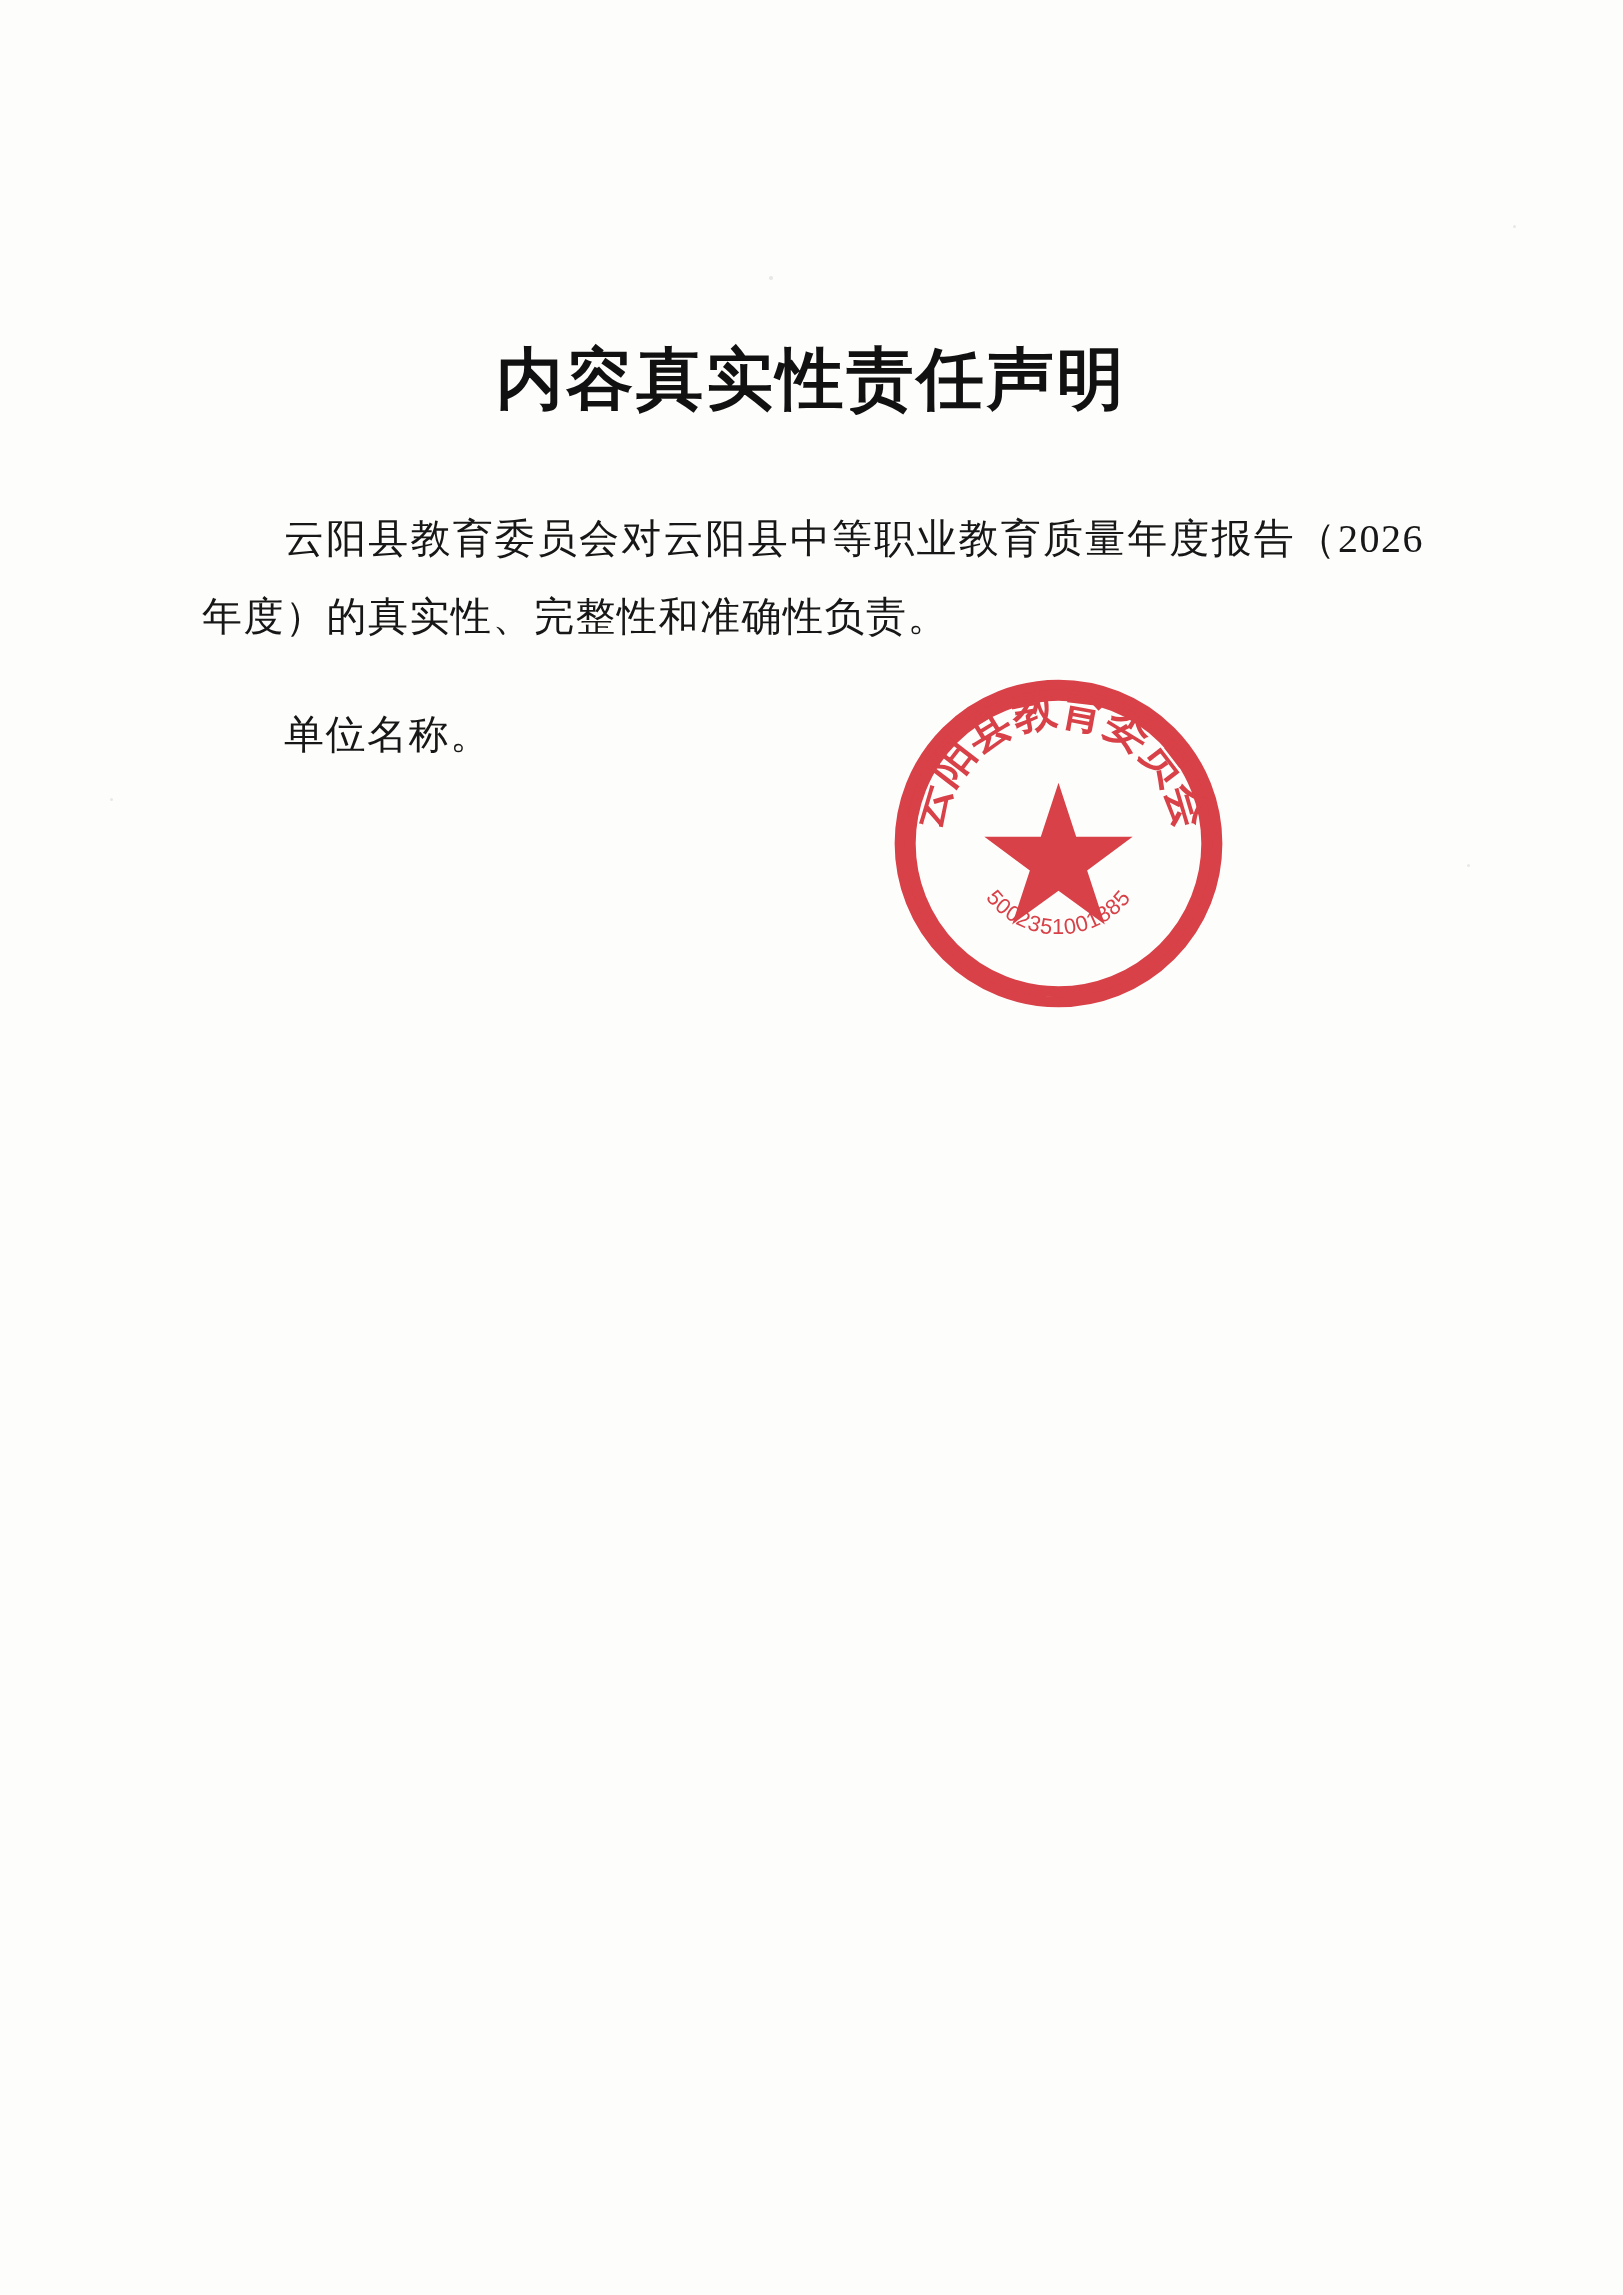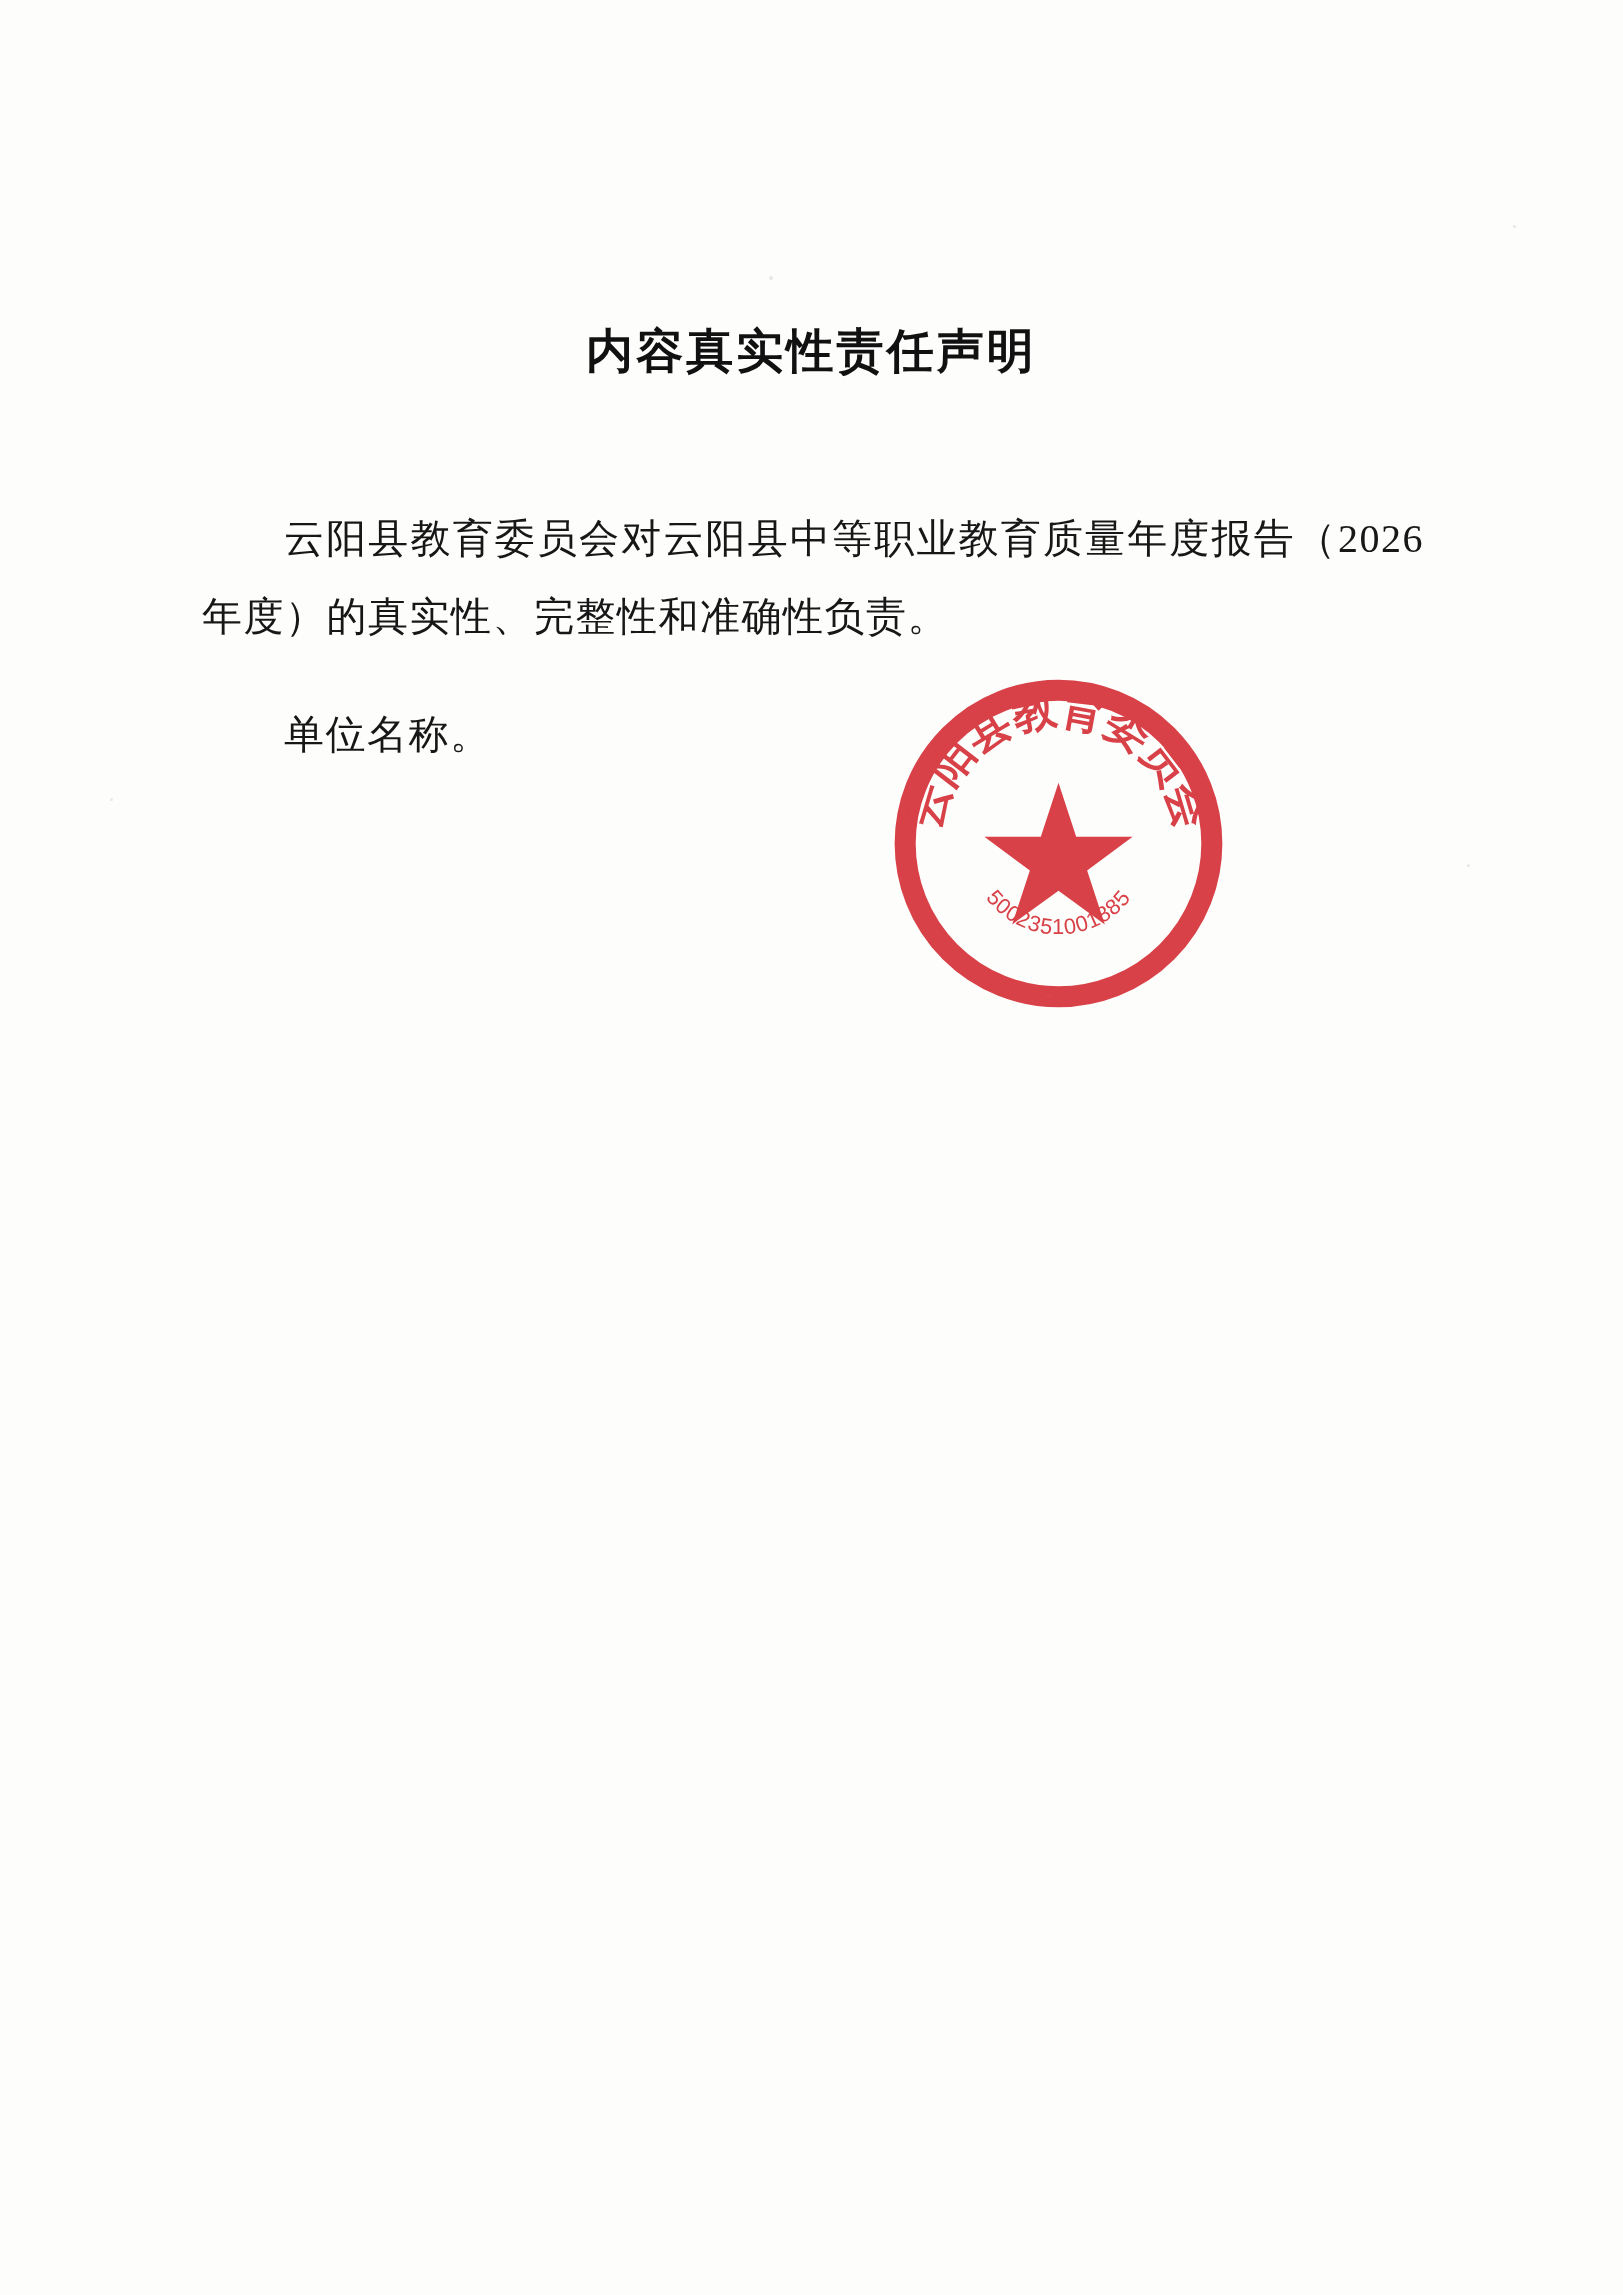--- a/index.html
+++ b/index.html
@@ -22,21 +22,21 @@
     inset: 0;
     background: #fdfdfc;
   }
 
   .doc-title {
     position: absolute;
     top: 289px;
     left: 0;
     width: 100%;
     text-align: center;
-    font-size: 47px;
+    font-size: 67px;
     font-weight: bold;
     letter-spacing: 3.1px;
     font-family: "Liberation Serif", "DejaVu Serif", serif;
     color: #111111;
   }
 
   .body-block {
     position: absolute;
     top: 460px;
     left: 202px;

